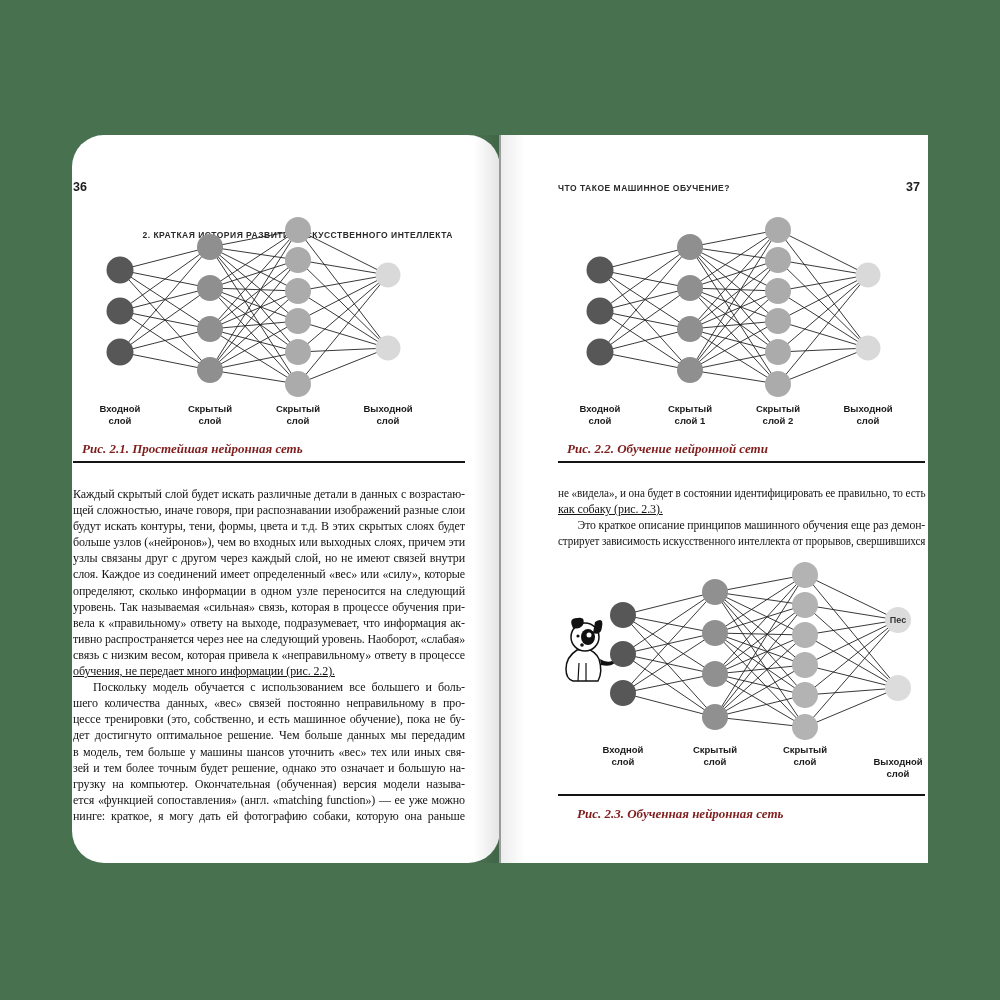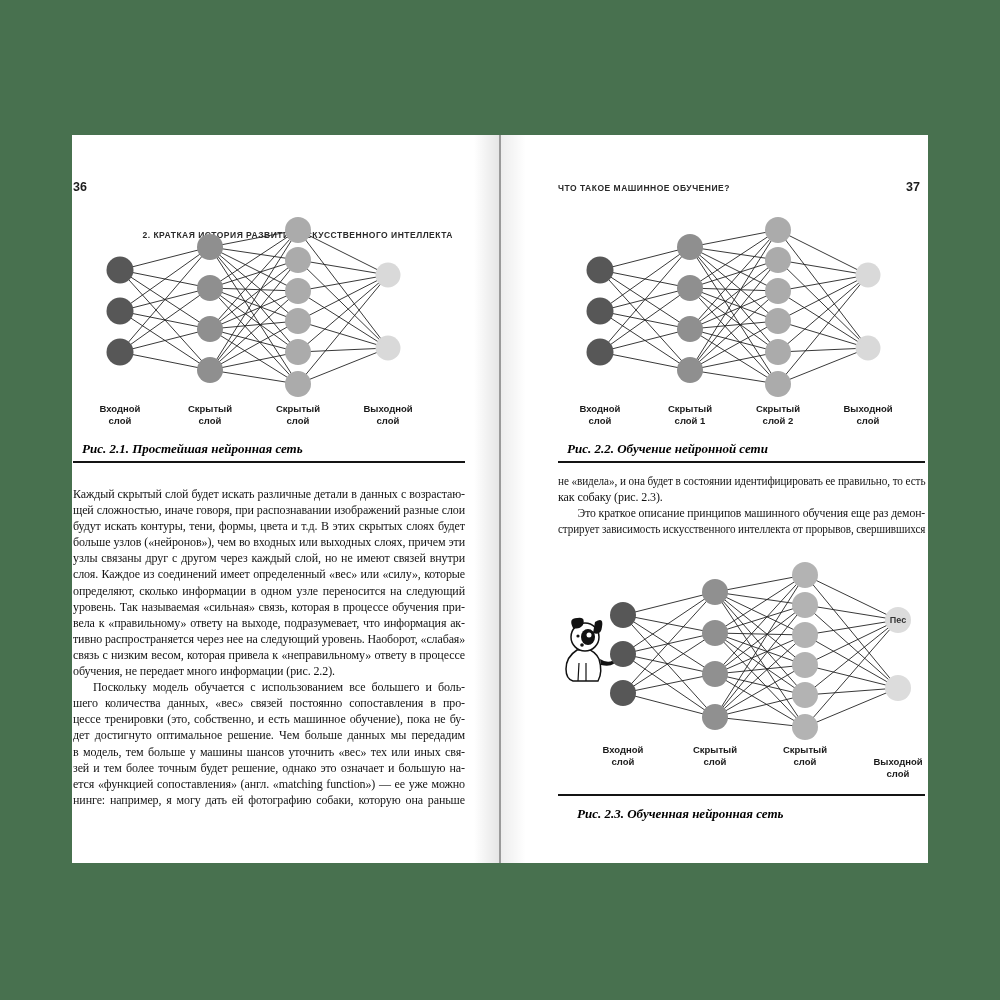--- a/index.html
+++ b/index.html
@@ -1,44 +1,44 @@
 <!DOCTYPE html>
 <html><head>
 <meta charset="utf-8">
 <style>
   html,body{margin:0;padding:0;}
   .stage{position:relative;width:1000px;height:1000px;background:#48714F;overflow:hidden;
          font-family:"Liberation Serif",serif;color:#151515;}
   .page{position:absolute;top:135px;width:428px;height:728px;background:#ffffff;overflow:hidden;}
-  .page.left{left:72px;}
+  .page.left{left:72px;border-radius:32px;}
   .page.right{left:500px;}
   .gshadow-l{position:absolute;left:474px;top:135px;width:25px;height:728px;
              background:linear-gradient(to right,rgba(0,0,0,0),rgba(0,0,0,.10));}
   .gshadow-r{position:absolute;left:501px;top:135px;width:25px;height:728px;
              background:linear-gradient(to left,rgba(0,0,0,0),rgba(0,0,0,.07));}
   .gutterline{position:absolute;left:499px;top:135px;width:2px;height:728px;background:#9a9a9a;}
 
   .pagenum{position:absolute;top:45px;font:bold 12.5px "Liberation Sans",sans-serif;color:#1c1c1c;}
   .pagenum.pl{left:1px;}
   .pagenum.pr{right:8px;}
   .runhead{position:absolute;top:48px;font:bold 8.5px "Liberation Sans",sans-serif;
            letter-spacing:.5px;color:#2a2a2a;white-space:nowrap;}
   .runhead.rl{left:41px;width:340px;text-align:right;margin-top:47px;}
   .runhead.rr{left:58px;}
 
   svg.net{position:absolute;overflow:visible;}
   .nlab{font:600 9.5px "Liberation Sans",sans-serif;fill:#1a1a1a;text-anchor:middle;}
   .nodetext{font:600 9px "Liberation Sans",sans-serif;fill:#333333;text-anchor:middle;}
 
-  .caption{position:absolute;font:italic bold 13px "Liberation Serif",serif;color:#000000;white-space:nowrap;}
+  .caption{position:absolute;font:italic bold 13px "Liberation Serif",serif;color:#7f1d1d;white-space:nowrap;}
   .rule{position:absolute;height:2px;background:#141414;}
 
   .textcol{position:absolute;font-size:12px;line-height:16.1px;letter-spacing:-0.1px;color:#131313;}
   .ln{white-space:nowrap;text-align:justify;text-align-last:justify;transform-origin:left center;}
-  .ln.end{text-align-last:left;}
+  .ln.end{text-align-last:left;text-decoration:underline;}
   .ln.ind{text-indent:20px;}
 </style>
 </head>
 <body>
 
 <div class="stage">
 
   <div class="page left">
     <div class="pagenum pl">36</div>
     <div class="runhead rl">2. КРАТКАЯ ИСТОРИЯ РАЗВИТИЯ ИСКУССТВЕННОГО ИНТЕЛЛЕКТА</div>
@@ -123,27 +123,28 @@
         <div class="ln">больше узлов («нейронов»), чем во входных или выходных слоях, причем эти</div>
         <div class="ln">узлы связаны друг с другом через каждый слой, но не имеют связей внутри</div>
         <div class="ln">слоя. Каждое из соединений имеет определенный «вес» или «силу», которые</div>
         <div class="ln">определяют, сколько информации в одном узле переносится на следующий</div>
         <div class="ln">уровень. Так называемая «сильная» связь, которая в процессе обучения при-</div>
         <div class="ln">вела к «правильному» ответу на выходе, подразумевает, что информация ак-</div>
         <div class="ln" style="transform: scaleX(0.994924);">тивно распространяется через нее на следующий уровень. Наоборот, «слабая»</div>
         <div class="ln">связь с низким весом, которая привела к «неправильному» ответу в процессе</div>
         <div class="ln end">обучения, не передает много информации (рис. 2.2).</div>
         <div class="ln ind">Поскольку модель обучается с использованием все большего и боль-</div>
-        <div class="ln">шего количества данных, «вес» связей постоянно сопоставления в про-</div>
+        <div class="ln">шего количества данных, «вес» связей постоянно неправильному в про-</div>
         <div class="ln">цессе тренировки (это, собственно, и есть машинное обучение), пока не бу-</div>
         <div class="ln">дет достигнуто оптимальное решение. Чем больше данных мы передадим</div>
         <div class="ln">в модель, тем больше у машины шансов уточнить «вес» тех или иных свя-</div>
         <div class="ln">зей и тем более точным будет решение, однако это означает и большую на-</div>
+        <div class="ln">грузку на компьютер. Окончательная (обученная) версия модели называ-</div>
         <div class="ln">ется «функцией сопоставления» (англ. «matching function») — ее уже можно</div>
-        <div class="ln">нинге: например, я могу дать ей фотографию собаки, которую она раньше</div>
+        <div class="ln">нинге: краткое, я могу дать ей фотографию собаки, которую она раньше</div>
       </div>
   </div>
 
   <div class="page right">
     <div class="runhead rr">ЧТО ТАКОЕ МАШИННОЕ ОБУЧЕНИЕ?</div>
     <div class="pagenum pr">37</div>
 
     <svg class="net" style="left:55px;top:65px;" width="390" height="235" viewBox="0 0 390 235">
         <line x1="45" y1="70" x2="135" y2="47" stroke="#222222" stroke-width="0.9"></line>
         <line x1="45" y1="70" x2="135" y2="88" stroke="#222222" stroke-width="0.9"></line>
@@ -210,21 +211,21 @@
         <circle cx="223" cy="184" r="13" fill="#ababab"></circle>
         <text x="223" y="212" class="nlab"><tspan x="223" dy="0">Скрытый</tspan><tspan x="223" dy="12">слой 2</tspan></text>
         <circle cx="313" cy="75" r="12.5" fill="#d9d9d9"></circle>
         <circle cx="313" cy="148" r="12.5" fill="#d9d9d9"></circle>
         <text x="313" y="212" class="nlab"><tspan x="313" dy="0">Выходной</tspan><tspan x="313" dy="12">слой</tspan></text>
       </svg>
 
     <div class="caption" style="left:67px;top:306px;">Рис. 2.2. Обучение нейронной сети</div>
     <div class="rule" style="left:58px;top:326px;width:367px;"></div>
 
-    <div class="textcol" style="left:58px;top:338px;width:367px;">
+    <div class="textcol" style="left:58px;top:350px;width:367px;">
         <div class="ln" style="transform: scaleX(0.933842);">не «видела», и она будет в состоянии идентифицировать ее правильно, то есть</div>
         <div class="ln end">как собаку (рис. 2.3).</div>
         <div class="ln ind" style="transform: scaleX(0.976064);">Это краткое описание принципов машинного обучения еще раз демон-</div>
         <div class="ln" style="transform: scaleX(0.926768);">стрирует зависимость искусственного интеллекта от прорывов, свершившихся</div>
       </div>
 
     <svg class="net" style="left:55px;top:420px;" width="390" height="225" viewBox="0 0 390 225">
       <g>
         <path d="M46,110 Q60,113 62,103 Q54,110 45,104" fill="#111"></path>
         <path d="M22,95 Q11,102 11,114 Q11,124 18,126 L43,126 Q48,117 44,104 Q40,96 32,94 Z" fill="#fff" stroke="#111" stroke-width="1.5"></path>

